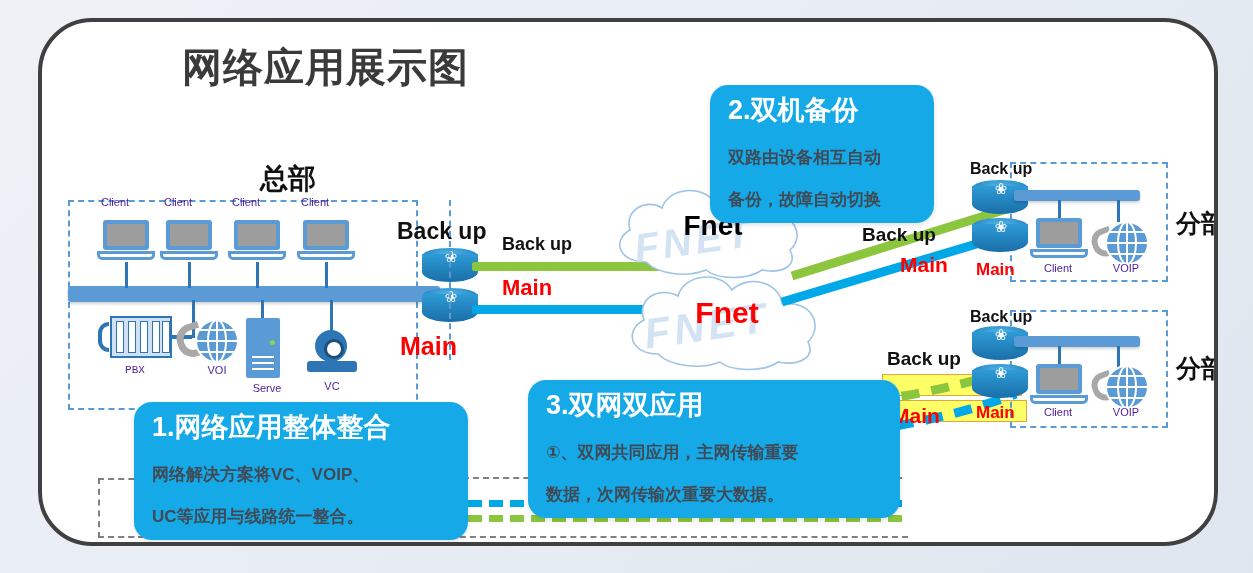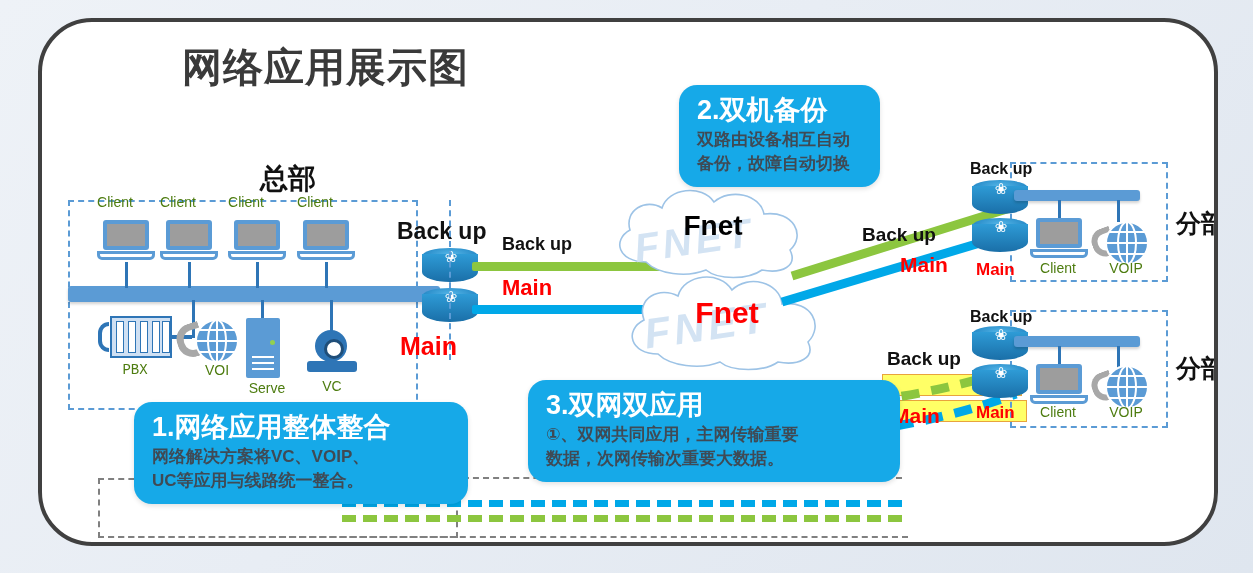--- a/index.html
+++ b/index.html
@@ -74,21 +74,21 @@
     background: #9d9d9d;
   }
   .laptop .base {
     position: absolute; left: 0; top: 31px;
     width: 58px; height: 9px;
     border: 3px solid #5B9BD5; border-radius: 0 0 5px 5px;
     background: #ffffff;
   }
   .dev-label {
     position: absolute;
-    font-size: 14px; color: #4d7c0f; font-weight: normal;
+    font-size: 11px; color: #4c1d95; font-weight: normal;
     line-height: 17px; text-align: center;
   }
 
   
   .pbx { position: absolute; width: 74px; height: 42px; }
   .pbx .body {
     position: absolute; left: 12px; top: 0; width: 62px; height: 42px;
     border: 2px solid #2E75B6; background: #cfe0f3;
   }
   .pbx .slot {
@@ -180,21 +180,21 @@
     color: #ffffff;
     padding: 10px 16px 12px 18px;
     box-shadow: 0 2px 5px rgba(0,0,0,.12);
   }
   .callout .c-title {
     font-size: 27px; font-weight: bold; color:#ffffff;
     line-height: 1.18; white-space: nowrap;
   }
   .callout .c-body {
     font-size: 17px; font-weight: bold; color:#3f4a55;
-    line-height: 1.30; margin-top: 2px;
+    line-height: 1.30; margin-top: 20px;
   }
 
   
   .yellow-hl {
     position:absolute; background:#FFFF66; border:1px solid #E8A33D;
   }
 
   
   .branch-label {
     position:absolute; font-size:25px; font-weight:bold; color:#111;
@@ -431,21 +431,21 @@
   <div style="position:absolute; left:300px; top:478px; width:560px; height:0; border-top:7px dashed #00A8E8;"></div>
   <div style="position:absolute; left:300px; top:493px; width:560px; height:0; border-top:7px dashed #8CC63F;"></div>
   <div style="position:absolute; left:56px; top:514px; width:810px; height:0; border-top:2px dashed #808080;"></div>
 
   <div class="callout" style="left:92px; top:380px; width:334px;">
     <div class="c-title">1.网络应用整体整合</div>
     <div class="c-body">网络解决方案将VC、VOIP、</div>
     <div class="c-body">UC等应用与线路统一整合。</div>
   </div>
 
-  <div class="callout" style="left:637px; top:63px; width:201px;">
+  <div class="callout" style="left:668px; top:63px; width:224px;">
     <div class="c-title">2.双机备份</div>
     <div class="c-body">双路由设备相互自动</div>
     <div class="c-body">备份，故障自动切换</div>
   </div>
 
   <div class="callout" style="left:486px; top:358px; width:372px;">
     <div class="c-title">3.双网双应用</div>
     <div class="c-body">①、双网共同应用，主网传输重要</div>
     <div class="c-body">数据，次网传输次重要大数据。</div>
   </div>

